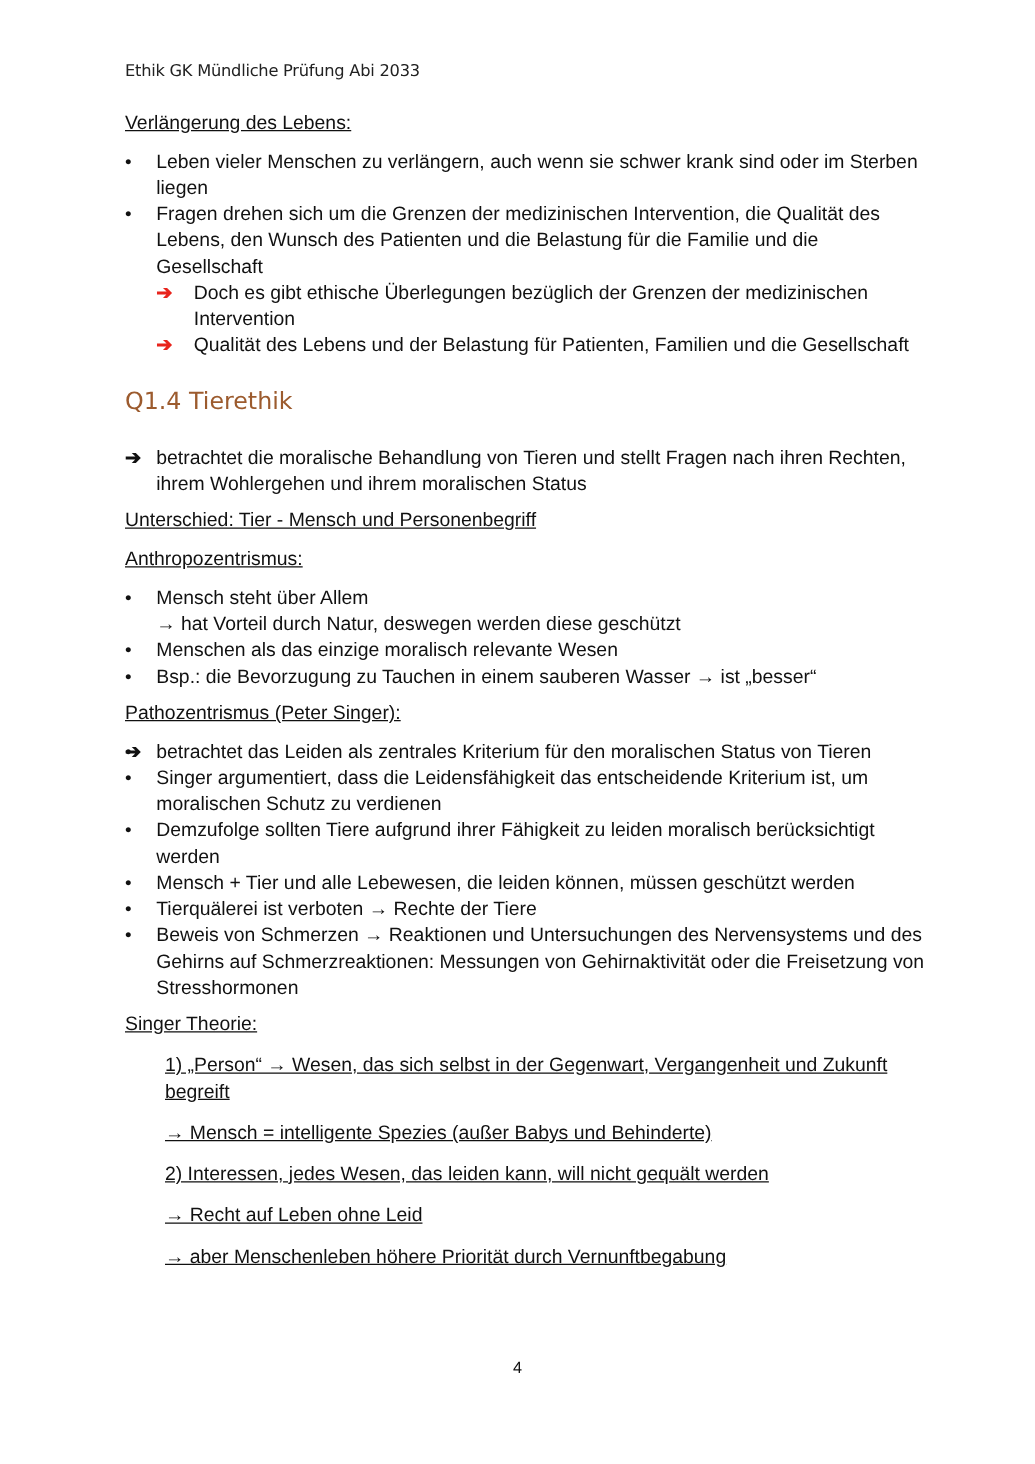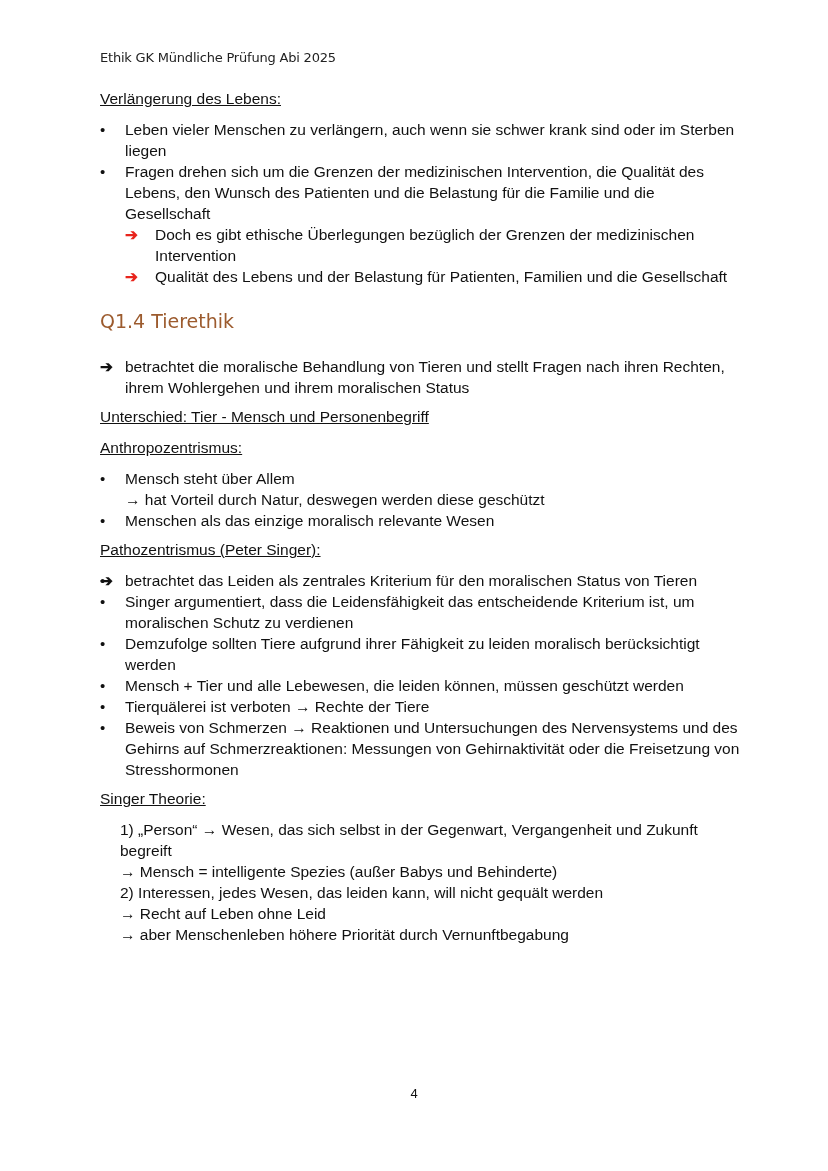--- a/index.html
+++ b/index.html
@@ -14,26 +14,26 @@
   ul.bullets li .mark { position: absolute; left: 0; top: 0; width: 20px; }
   .dot::before { content: "•"; font-size: 15px; }
   .red-arrow { color: #e8241c; font-weight: bold; }
   .black-arrow { font-weight: bold; }
   .sub { padding-left: 30px; position: relative; }
   .sub .mark { position: absolute; left: 4px; }
   .section-heading { color: #9c5b2e; font-family: "DejaVu Sans", sans-serif; font-size: 19px;
          margin: 24px 0 24px 0; font-weight: normal; }
   .indent-block { padding-left: 20px; margin-top: 8px; }
   .page-number { position: absolute; left: 0; width: 828px; top: 1086px; text-align: center; font-size: 13px; }
-  p { margin: 0; }
+  p { margin: 12px; text-decoration: underline; }
 </style>
 </head>
 <body>
 
-<div class="page-header">Ethik GK Mündliche Prüfung Abi 2025</div>
+<div class="page-header">Ethik GK Mündliche Prüfung Abi 2033</div>
 
 <div class="content">
 
   <p class="subhead">Verlängerung des Lebens:</p>
   <ul class="bullets">
     <li><span class="mark dot"></span><span>Leben vieler Menschen zu verlängern, auch wenn sie schwer krank sind oder im Sterben liegen</span></li>
     <li><span class="mark dot"></span><span>Fragen drehen sich um die Grenzen der medizinischen Intervention, die Qualität des Lebens, den Wunsch des Patienten und die Belastung für die Familie und die Gesellschaft</span>
       <div class="sub"><span class="mark red-arrow">➔</span><span>Doch es gibt ethische Überlegungen bezüglich der Grenzen der medizinischen Intervention</span></div>
       <div class="sub"><span class="mark red-arrow">➔</span><span>Qualität des Lebens und der Belastung für Patienten, Familien und die Gesellschaft</span></div>
     </li>
@@ -43,20 +43,21 @@
 
   <ul class="bullets">
     <li><span class="mark black-arrow">➔</span><span>betrachtet die moralische Behandlung von Tieren und stellt Fragen nach ihren Rechten, ihrem Wohlergehen und ihrem moralischen Status</span></li>
   </ul>
 
   <p class="subhead">Unterschied: Tier - Mensch und Personenbegriff</p>
   <p class="subhead">Anthropozentrismus:</p>
   <ul class="bullets">
     <li><span class="mark dot"></span><span>Mensch steht über Allem</span><br><span>→ hat Vorteil durch Natur, deswegen werden diese geschützt</span></li>
     <li><span class="mark dot"></span><span>Menschen als das einzige moralisch relevante Wesen</span></li>
+    <li><span class="mark dot"></span><span>Bsp.: die Bevorzugung zu Tauchen in einem sauberen Wasser → ist „besser“</span></li>
   </ul>
 
   <p class="subhead">Pathozentrismus (Peter Singer):</p>
   <ul class="bullets">
     <li><span class="mark black-arrow">➔</span></li>
     <li><span class="mark dot"></span><span>betrachtet das Leiden als zentrales Kriterium für den moralischen Status von Tieren</span></li>
     <li><span class="mark dot"></span><span>Singer argumentiert, dass die Leidensfähigkeit das entscheidende Kriterium ist, um moralischen Schutz zu verdienen</span></li>
     <li><span class="mark dot"></span><span>Demzufolge sollten Tiere aufgrund ihrer Fähigkeit zu leiden moralisch berücksichtigt werden</span></li>
     <li><span class="mark dot"></span><span>Mensch + Tier und alle Lebewesen, die leiden können, müssen geschützt werden</span></li>
     <li><span class="mark dot"></span><span>Tierquälerei ist verboten → Rechte der Tiere</span></li>

